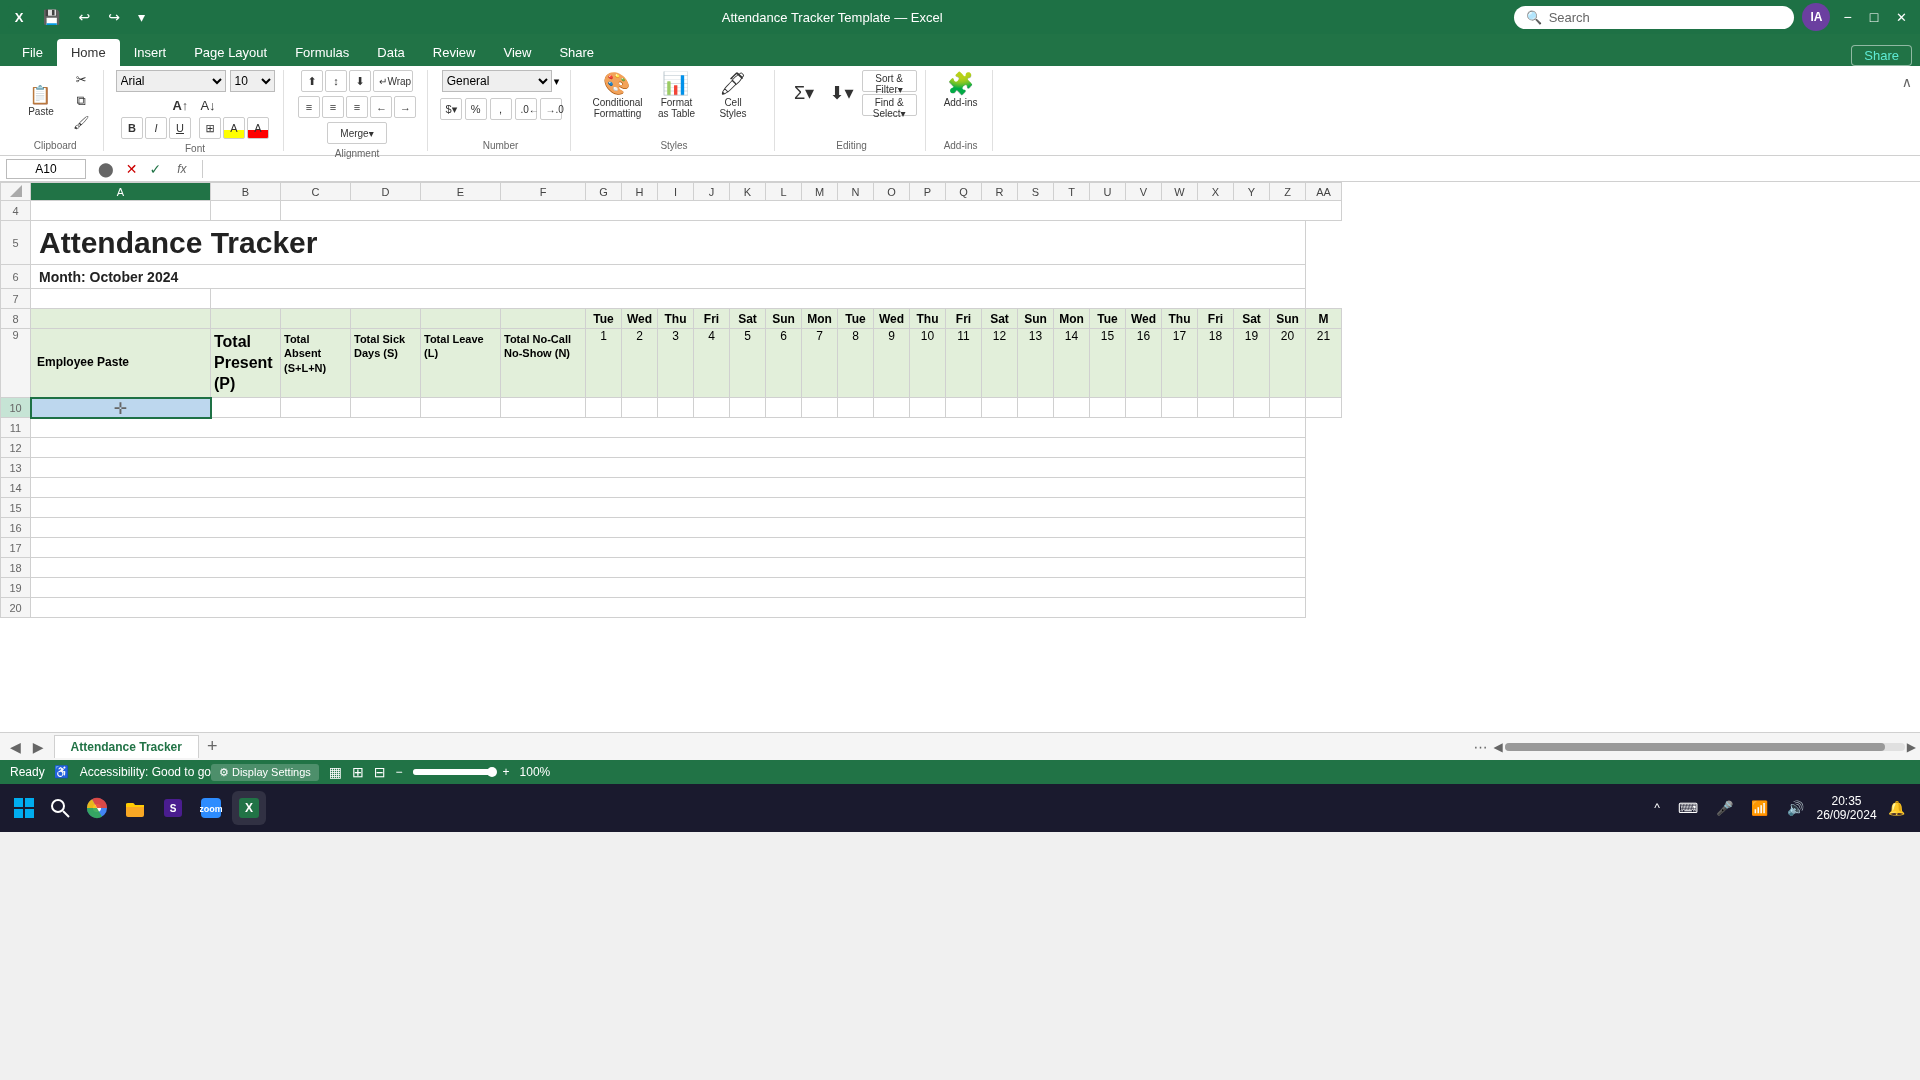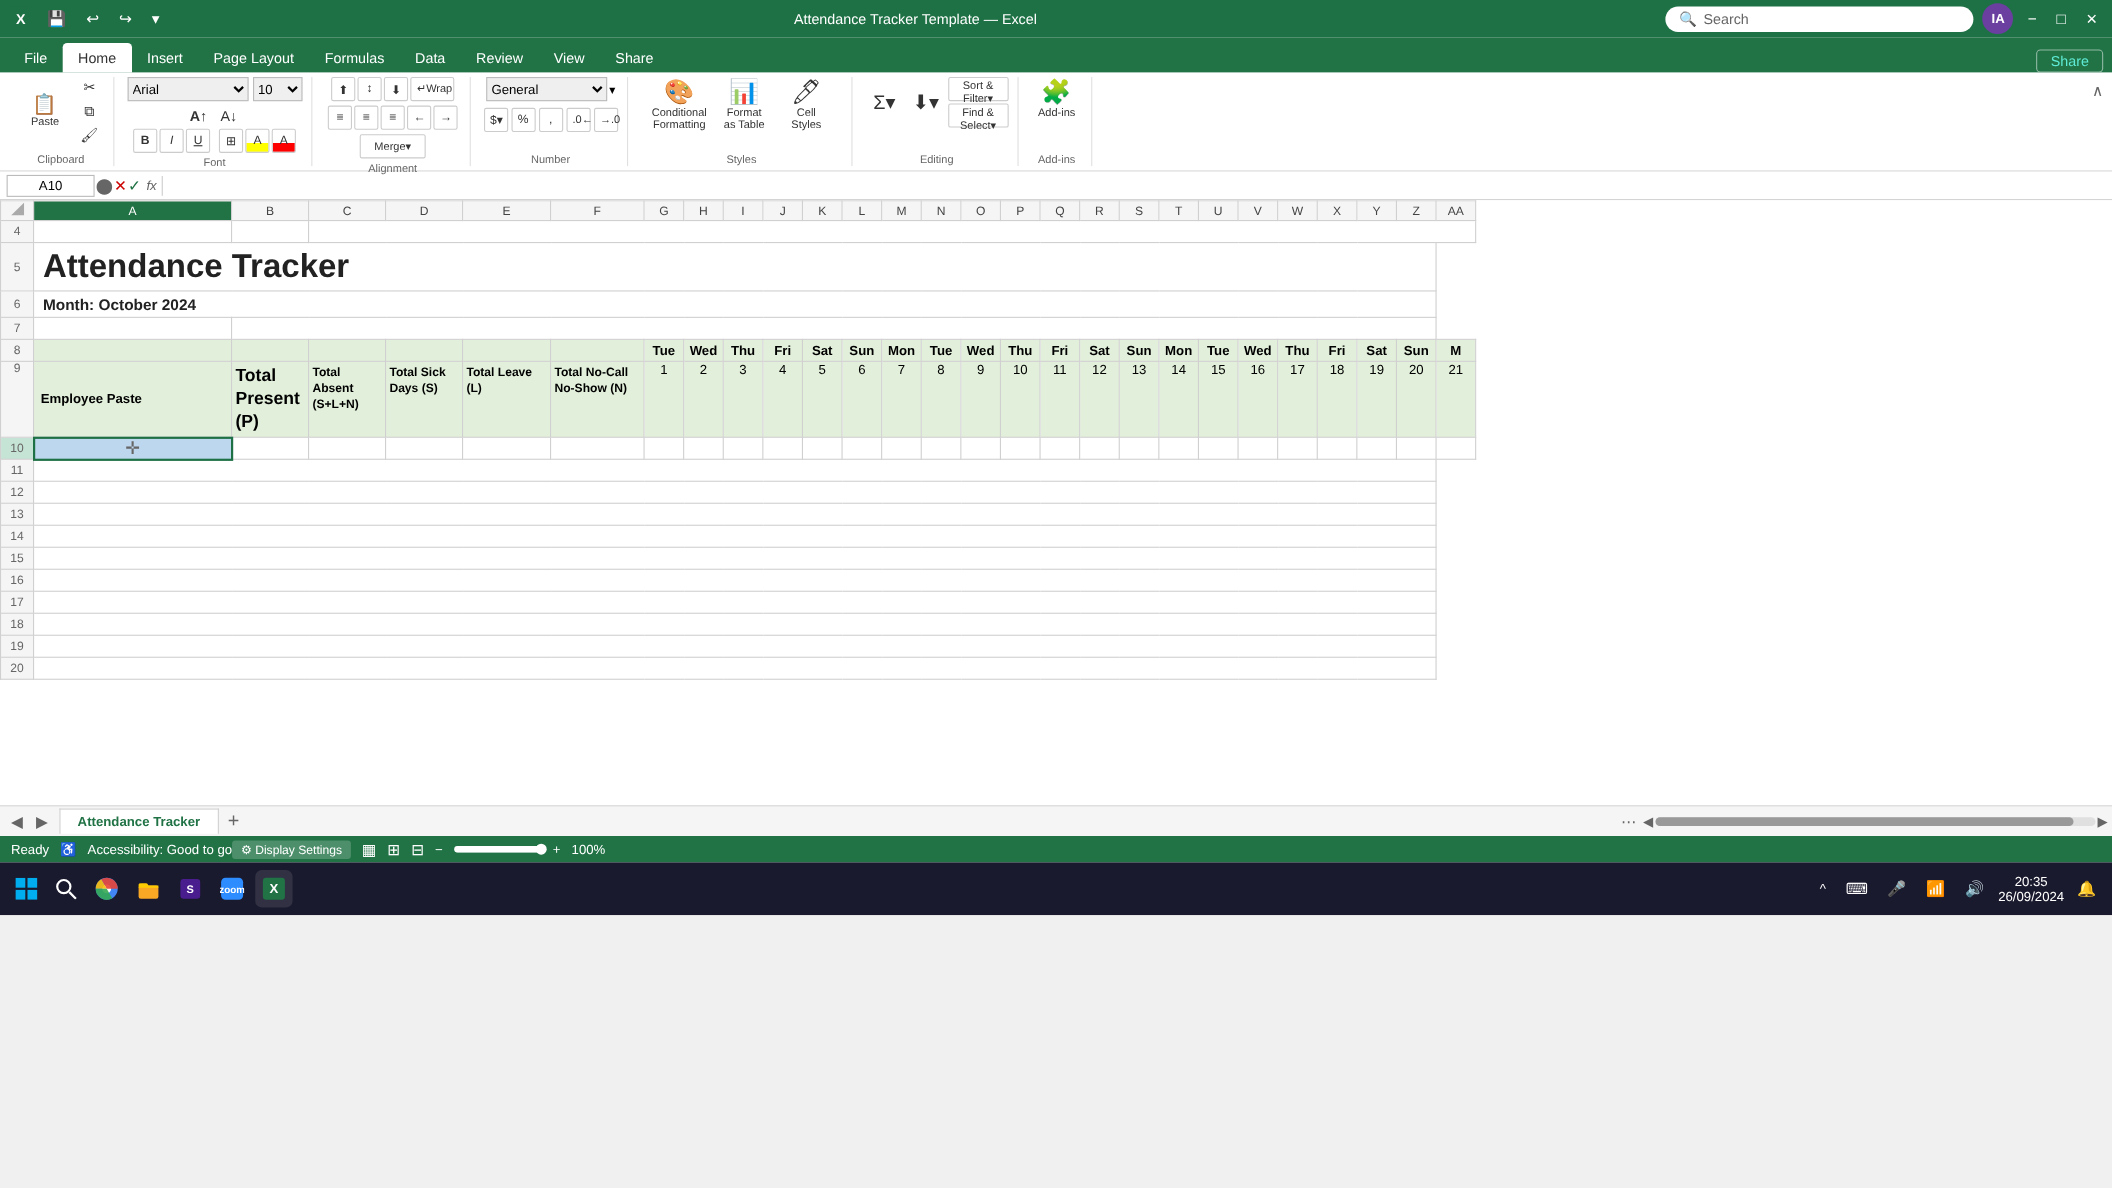--- a/index.html
+++ b/index.html
@@ -122,21 +122,21 @@
     }
 
     
     #formulabar {
       background: white;
       border-bottom: 1px solid #d0d0d0;
       display: flex;
       align-items: center;
       height: 26px;
       padding: 0 6px;
-      gap: 1px;
+      gap: 12px;
     }
     .cell-ref-box {
       width: 80px;
       height: 20px;
       border: 1px solid #bbb;
       font-size: 12px;
       padding: 1px 4px;
       text-align: center;
     }
     .fx-label { font-size: 12px; color: #666; font-style: italic; padding: 0 4px; }

